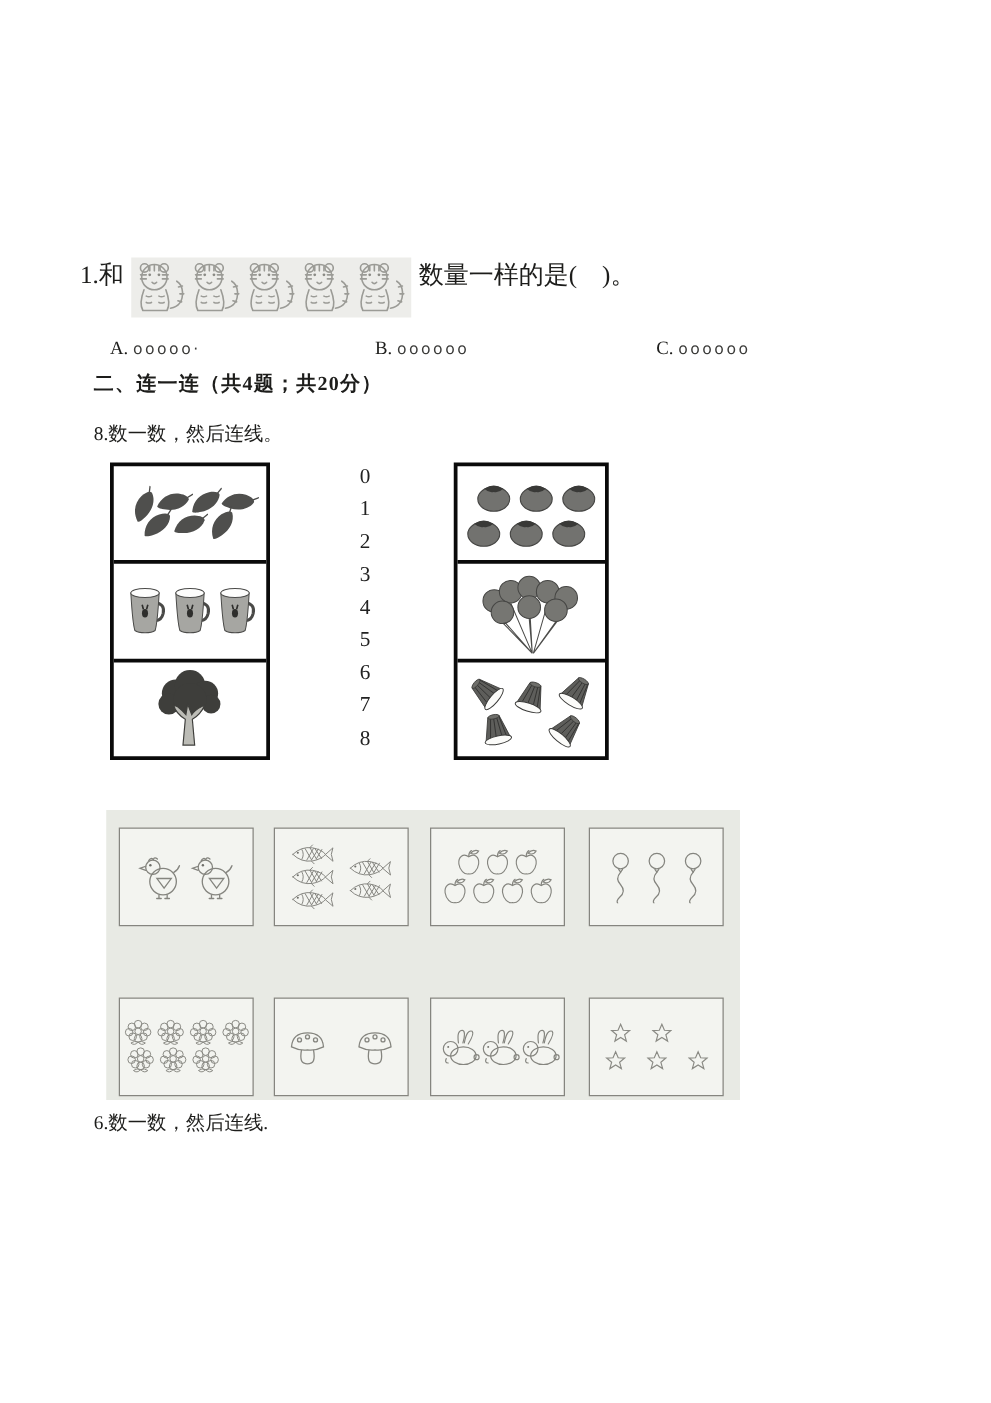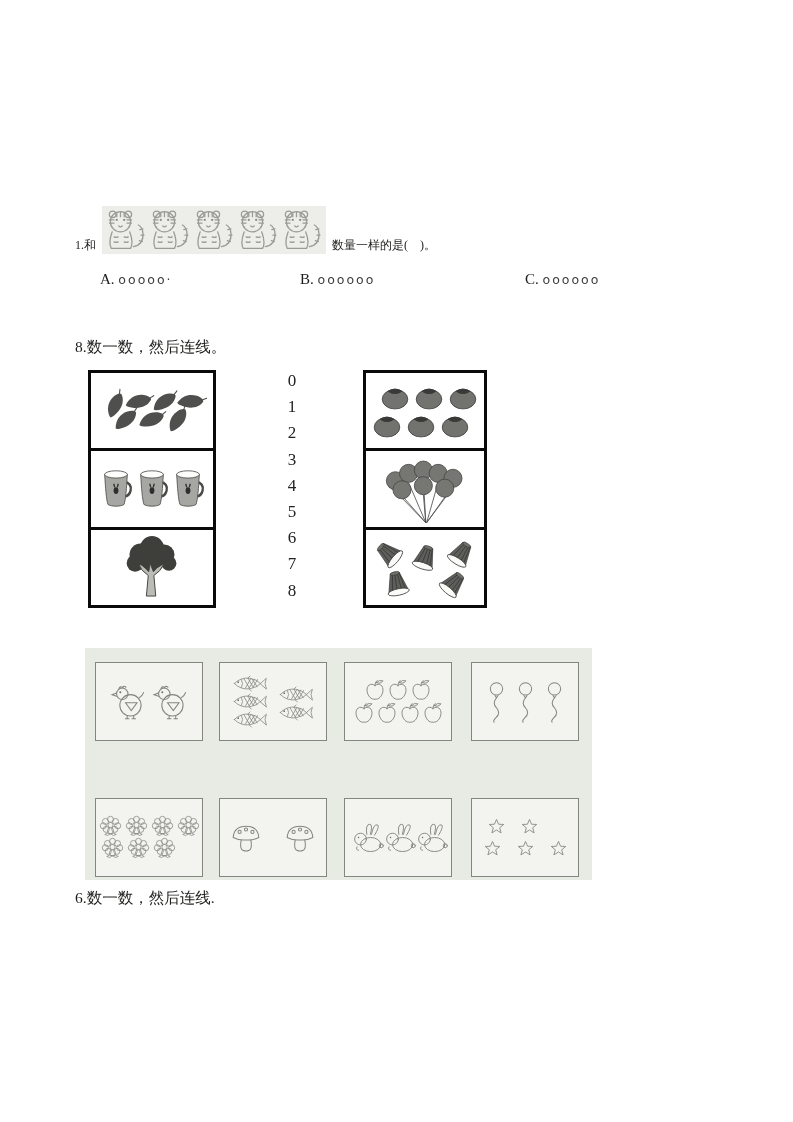--- a/index.html
+++ b/index.html
@@ -5,26 +5,26 @@
   html,body{margin:0;padding:0;background:#fff;}
   .page{
     position:relative;width:793px;height:1122px;background:#ffffff;overflow:hidden;
     font-family:"Liberation Serif","DejaVu Serif",serif;color:#1d1d1b;
   }
   .abs{position:absolute;}
   .title{top:116px;left:0;width:793px;text-align:center;font-size:18px;font-weight:700;}
   .sec-head{left:75px;font-size:16px;font-weight:700;letter-spacing:1px;}
   .q-text{left:75px;font-size:15.5px;}
   
-  .q1row{top:206px;left:75px;display:flex;align-items:flex-end;font-size:12px;}
+  .q1row{top:206px;left:64px;display:flex;align-items:flex-start;font-size:20px;}
   .tiger-strip{display:inline-flex;background:#ededea;padding:1px 2px;margin:0 6px;}
   .tiger-strip .ic{width:46px;height:46px;margin:0 -1px;}
   .opt{top:271px;font-size:15px;}
   .opt .circles{font-family:"DejaVu Sans",sans-serif;font-size:12.5px;letter-spacing:2px;color:#3c3c3a;}
-  .optA{left:88px;margin-left:12px;} .optB{left:300px;} .optC{left:525px;}
+  .optA{left:88px;} .optB{left:300px;} .optC{left:525px;}
   
   .q2fig{top:368px;left:0;width:793px;height:244px;}
   .q2box{position:absolute;border:3px solid #0a0a0a;background:#fff;display:flex;flex-direction:column;}
   .q2box .cell{flex:1;border-bottom:3px solid #0a0a0a;display:flex;flex-direction:column;align-items:center;justify-content:center;overflow:hidden;}
   .q2box .cell:last-child{border-bottom:none;}
   .leftbox{left:88px;top:2px;width:122px;height:232px;}
   .rightbox{left:363px;top:2px;width:118px;height:232px;}
   .numcol{left:274px;top:0;width:36px;text-align:center;}
   .numcol span{display:block;line-height:26.2px;font-size:17px;color:#222;}
   .irow{display:flex;justify-content:center;align-items:center;}
@@ -276,20 +276,21 @@
   </div>
   <div class="abs opt optB">
     <span>B.</span>
     <span class="circles">oooooo</span>
   </div>
   <div class="abs opt optC">
     <span>C.</span>
     <span class="circles">oooooo</span>
   </div>
 
+  <div class="abs sec-head" style="top:297px;">二、连一连（共4题；共20分）</div>
 
   <div class="abs q-text" style="top:337px;">8.数一数，然后连线。</div>
 
   <div class="abs q2fig">
     <div class="q2box leftbox">
       <div class="cell leaves">
         <div class="irow">
             <span class="ic">
               <svg viewBox="0 0 36 28" width="28" height="21">
                 <use href="#sym-leaf"></use>

